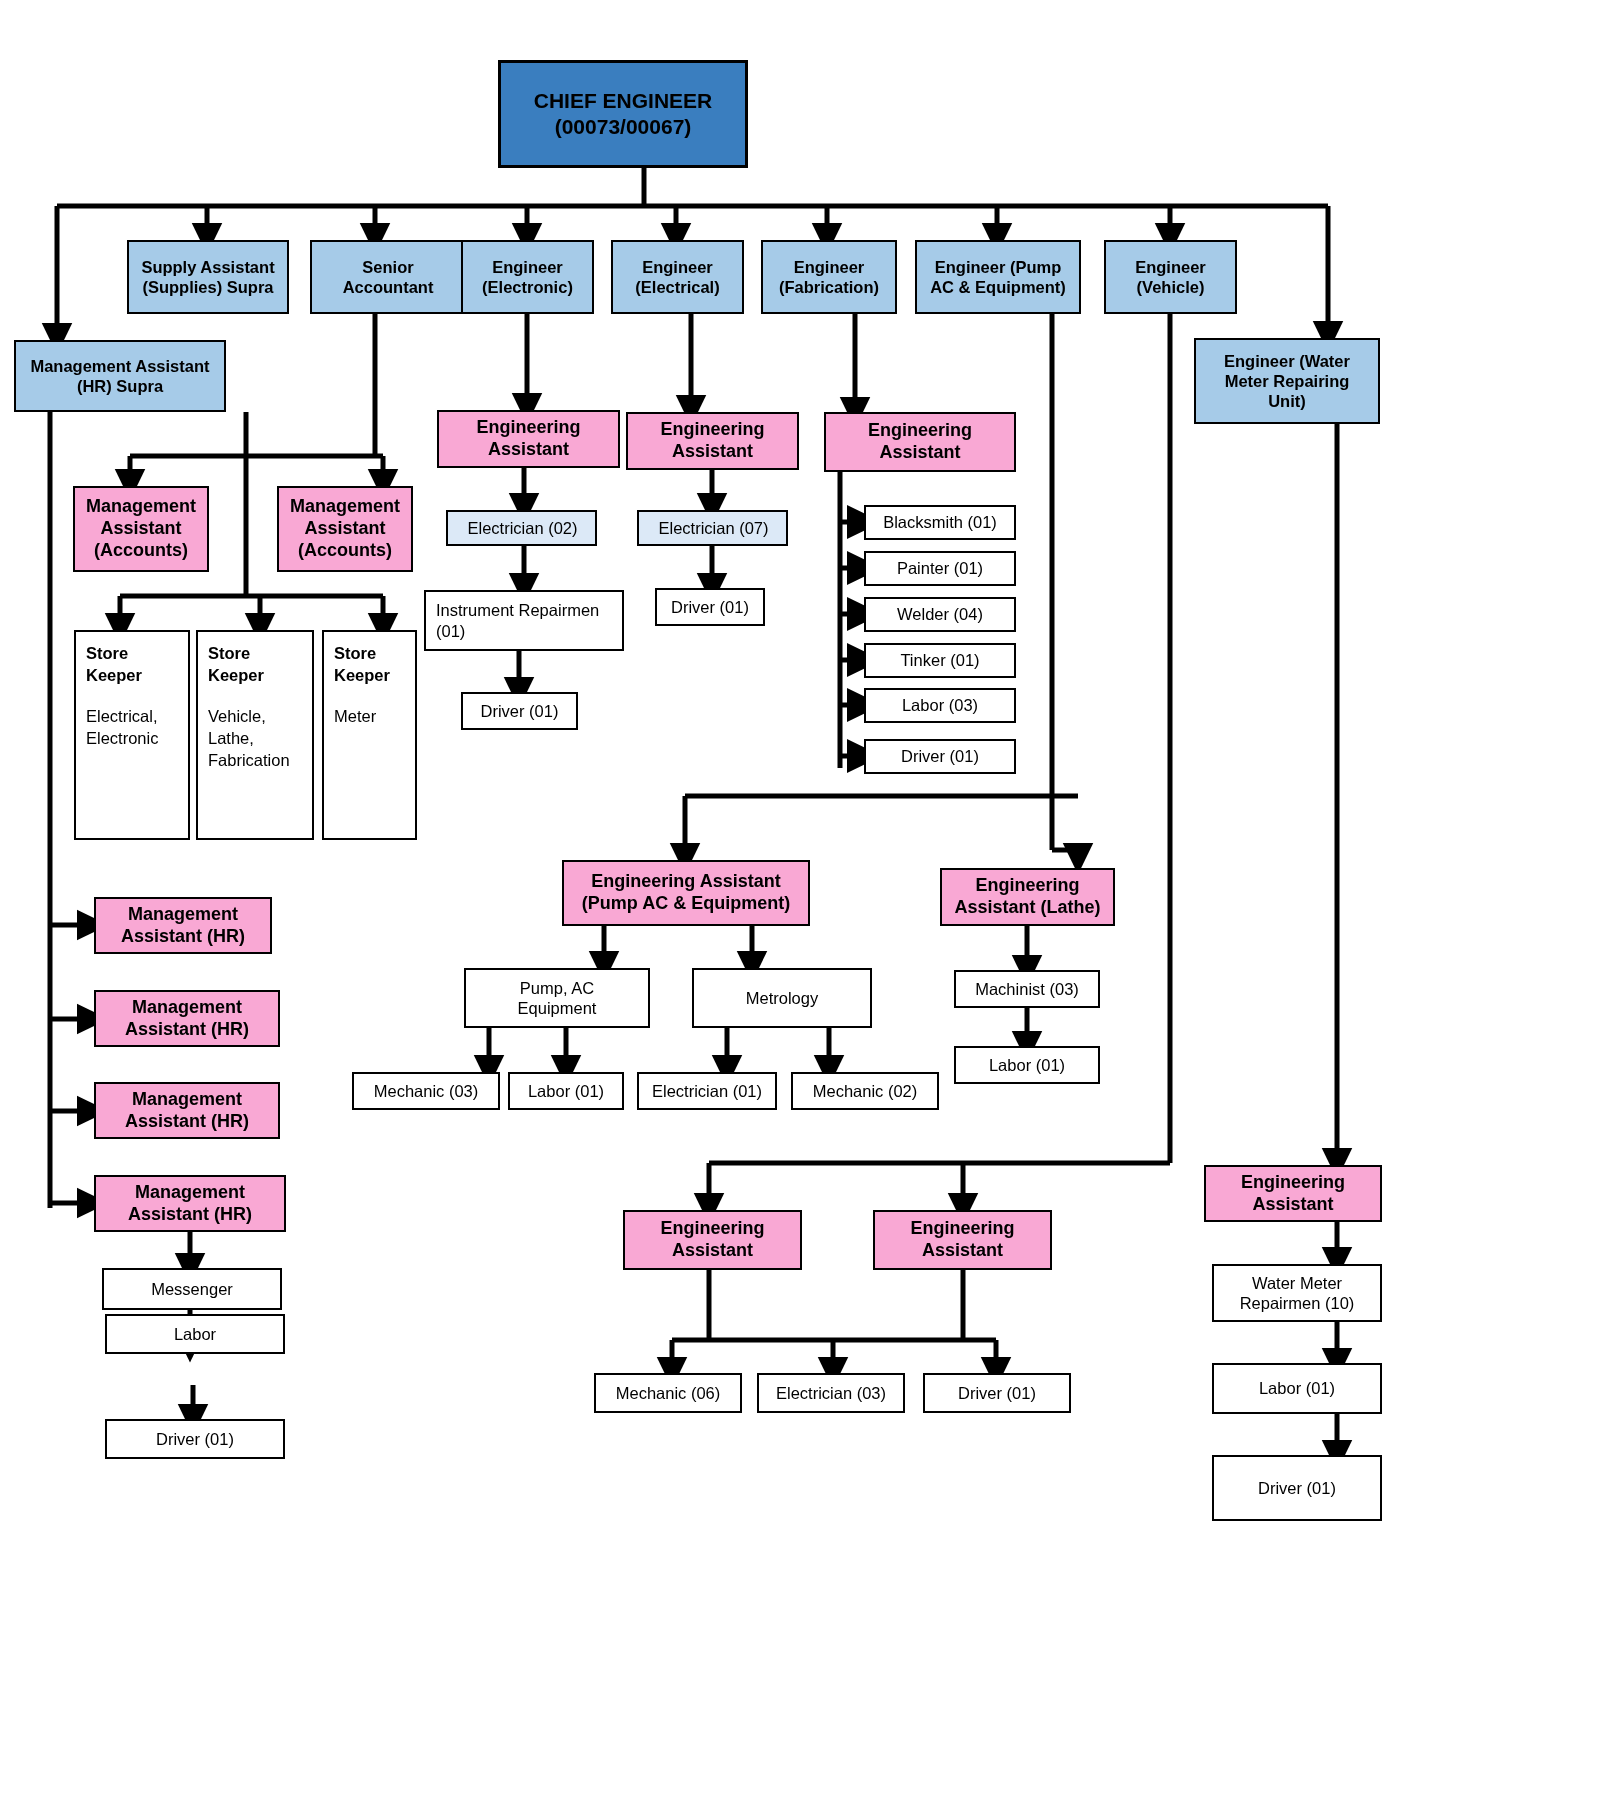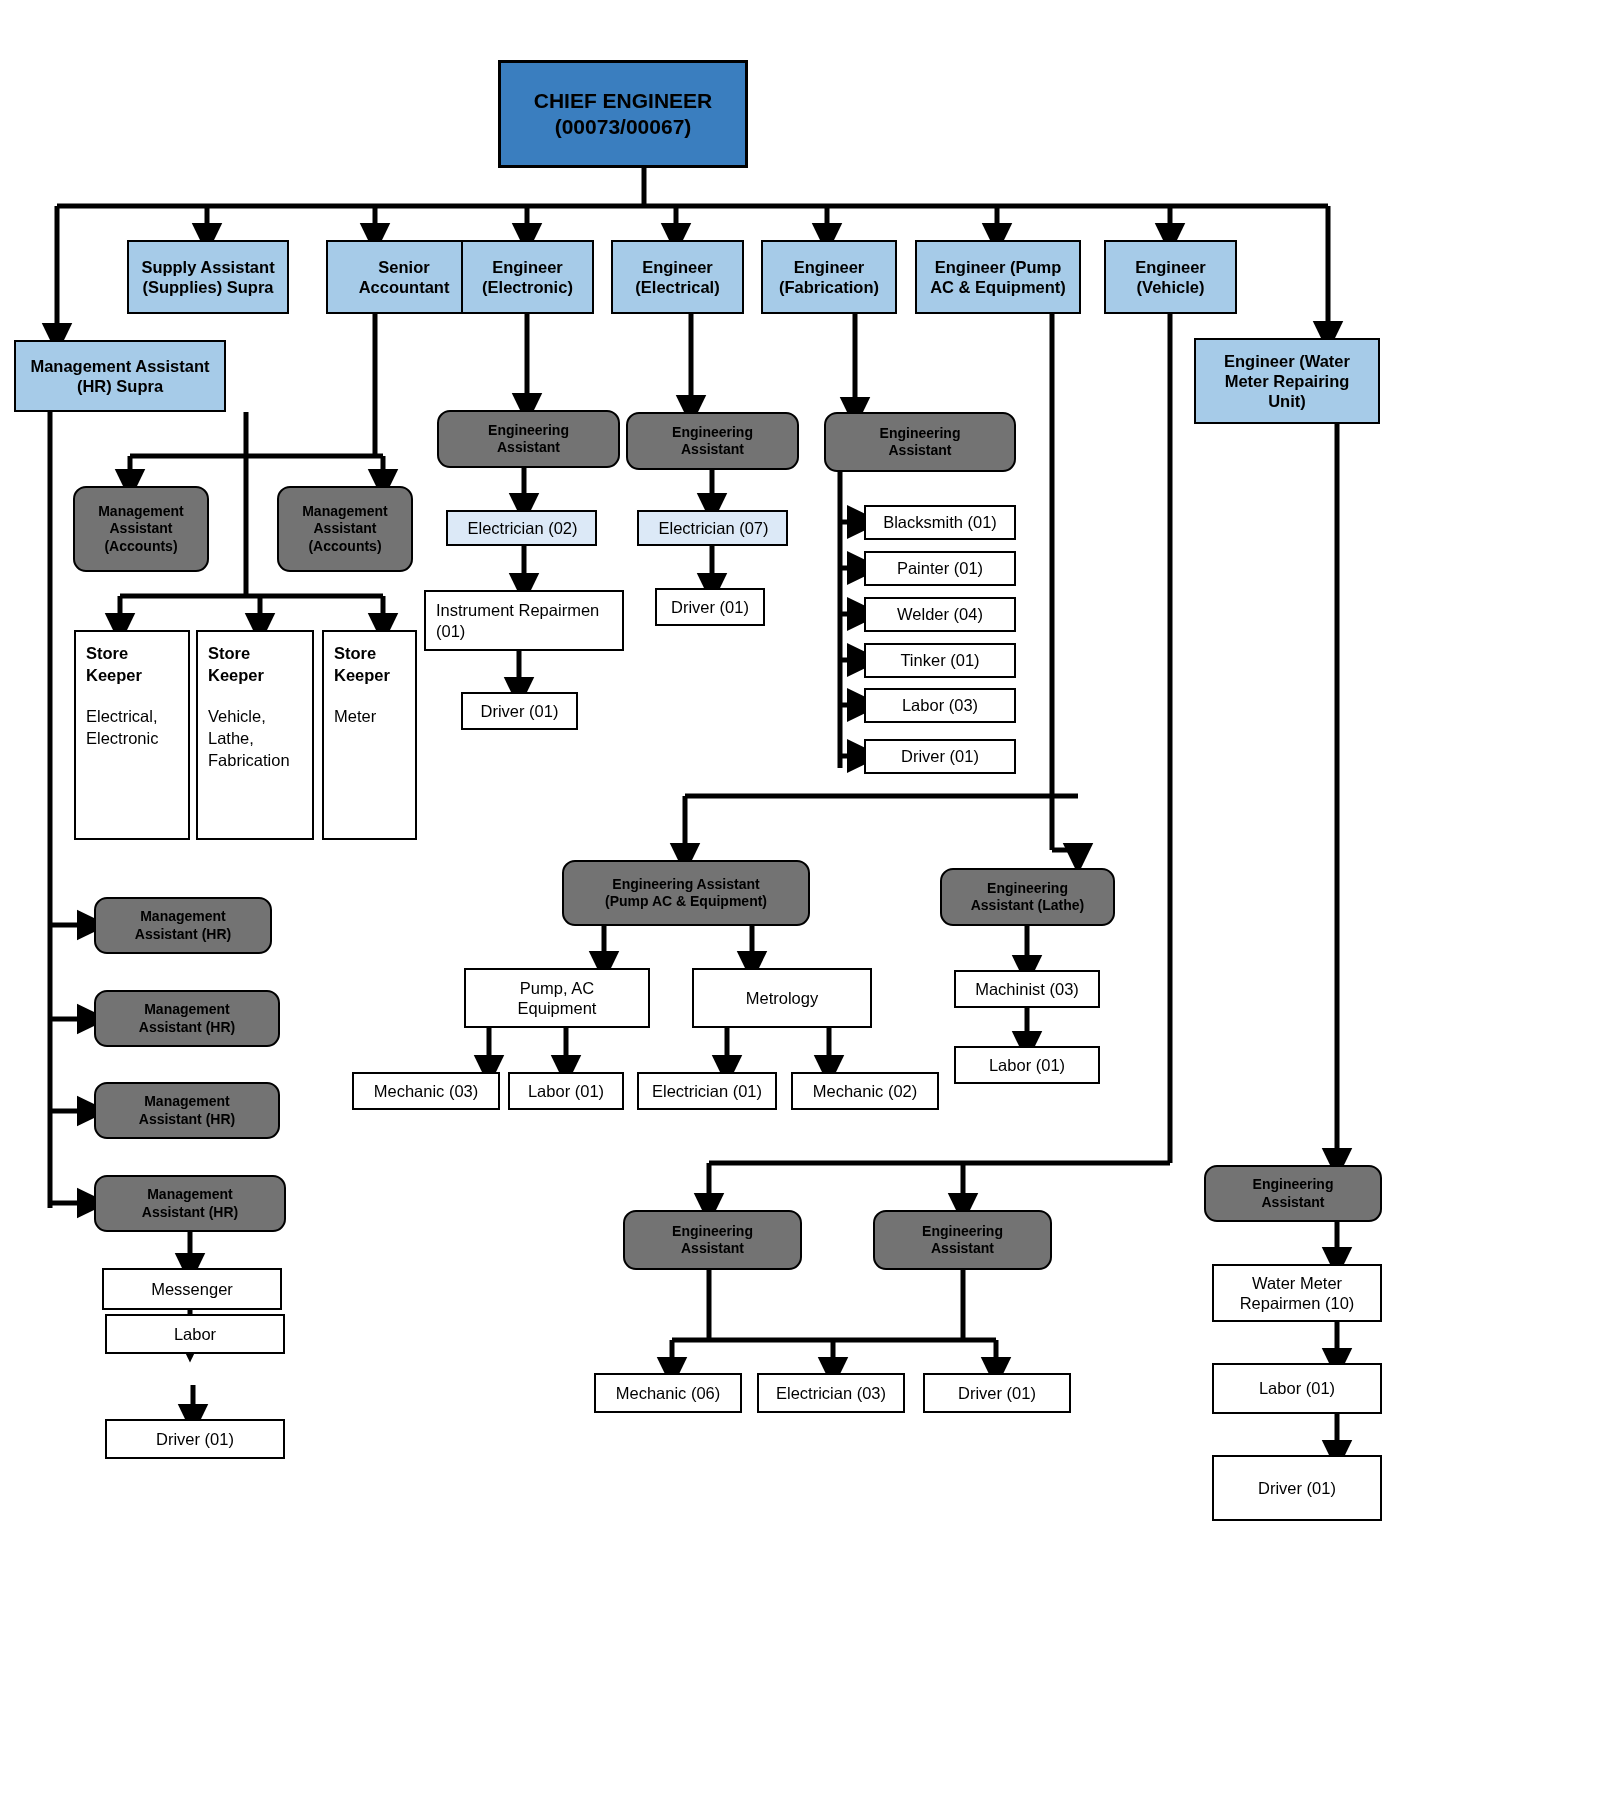--- a/index.html
+++ b/index.html
@@ -32,24 +32,23 @@
     border:3px solid #000000;
     font-weight:bold;
     font-size:21px;
   }
   .lvl1{
     background:#a6cbe8;
     font-weight:bold;
     font-size:16.5px;
   }
   .lvl2{
-    background:#737373;
+    background:#f9a8d4;
     font-weight:bold;
-    font-size:14px;
-    border-radius:13px;
+    font-size:18px;
   }
   .plain{
     background:#ffffff;
     font-weight:normal;
     font-size:16.5px;
   }
   .plain-light{
     background:#dce9f7;
     font-weight:normal;
     font-size:16.5px;
@@ -183,21 +182,21 @@
 
   <div class="node root" style="left:498px;top:60px;width:250px;height:108px;">
     <span>CHIEF ENGINEER</span>
     <span>(00073/00067)</span>
   </div>
 
   <div class="node lvl1" style="left:127px;top:240px;width:162px;height:74px;">
     <span>Supply Assistant</span>
     <span>(Supplies) Supra</span>
   </div>
-  <div class="node lvl1" style="left:326px;top:240px;width:156px;height:74px;">
+  <div class="node lvl1" style="left:310px;top:240px;width:156px;height:74px;">
     <span>Senior</span>
     <span>Accountant</span>
   </div>
   <div class="node lvl1" style="left:461px;top:240px;width:133px;height:74px;">
     <span>Engineer</span>
     <span>(Electronic)</span>
   </div>
   <div class="node lvl1" style="left:611px;top:240px;width:133px;height:74px;">
     <span>Engineer</span>
     <span>(Electrical)</span>

